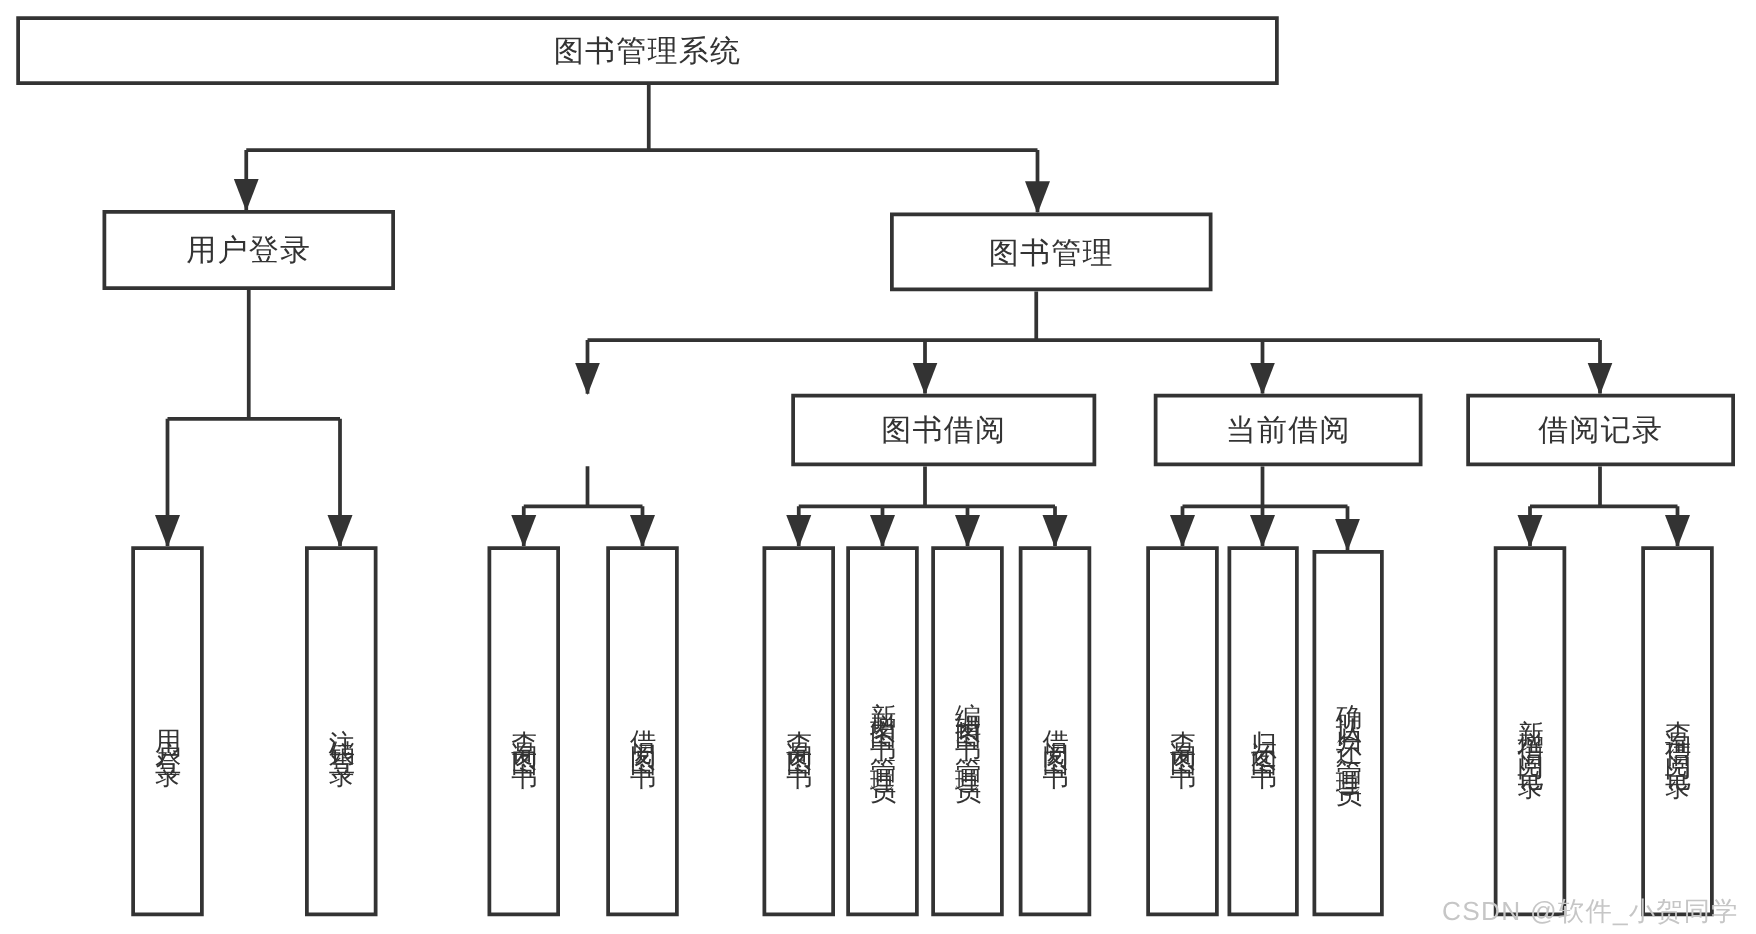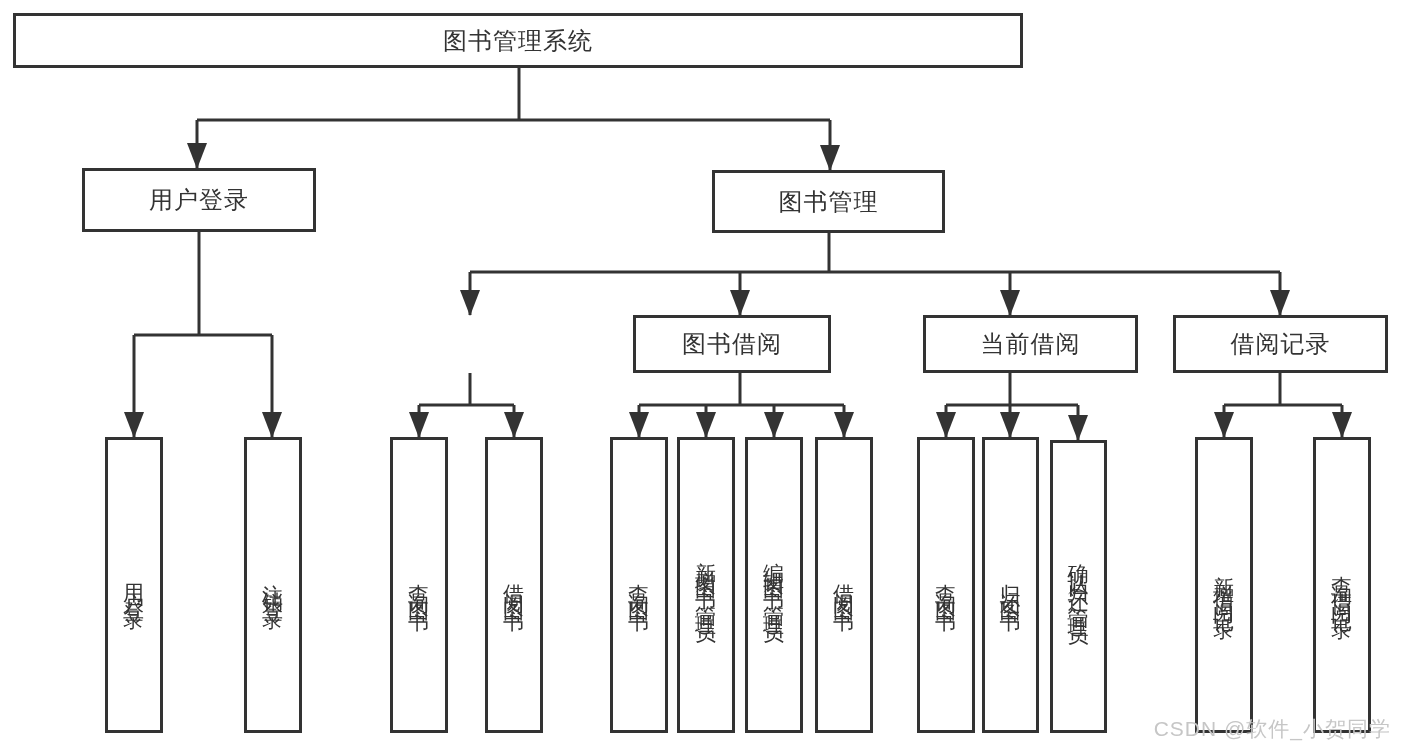--- a/index.html
+++ b/index.html
@@ -78,25 +78,25 @@
     </g>
   </svg>
 
   <div class="box hbox" style="left:13px;top:13px;width:1010px;height:55px;">
     <span>图书管理系统</span>
   </div>
 
   <div class="box hbox" style="left:82px;top:168px;width:234px;height:64px;">
     <span>用户登录</span>
   </div>
-  <div class="box hbox" style="left:712px;top:170px;width:233px;height:63px;">
+  <div class="box hbox" style="left:712px;top:170px;width:258px;height:63px;">
     <span>图书管理</span>
   </div>
 
-  <div class="box hbox" style="left:633px;top:315px;width:198px;height:58px;">
+  <div class="box hbox" style="left:633px;top:315px;width:244px;height:58px;">
     <span>图书借阅</span>
   </div>
   <div class="box hbox" style="left:903px;top:315px;width:215px;height:58px;margin-left:20px;">
     <span>当前借阅</span>
   </div>
   <div class="box hbox" style="left:1173px;top:315px;width:215px;height:58px;">
     <span>借阅记录</span>
   </div>
 
   <div class="box vbox" style="left:105px;top:437px;width:58px;height:296px;">

